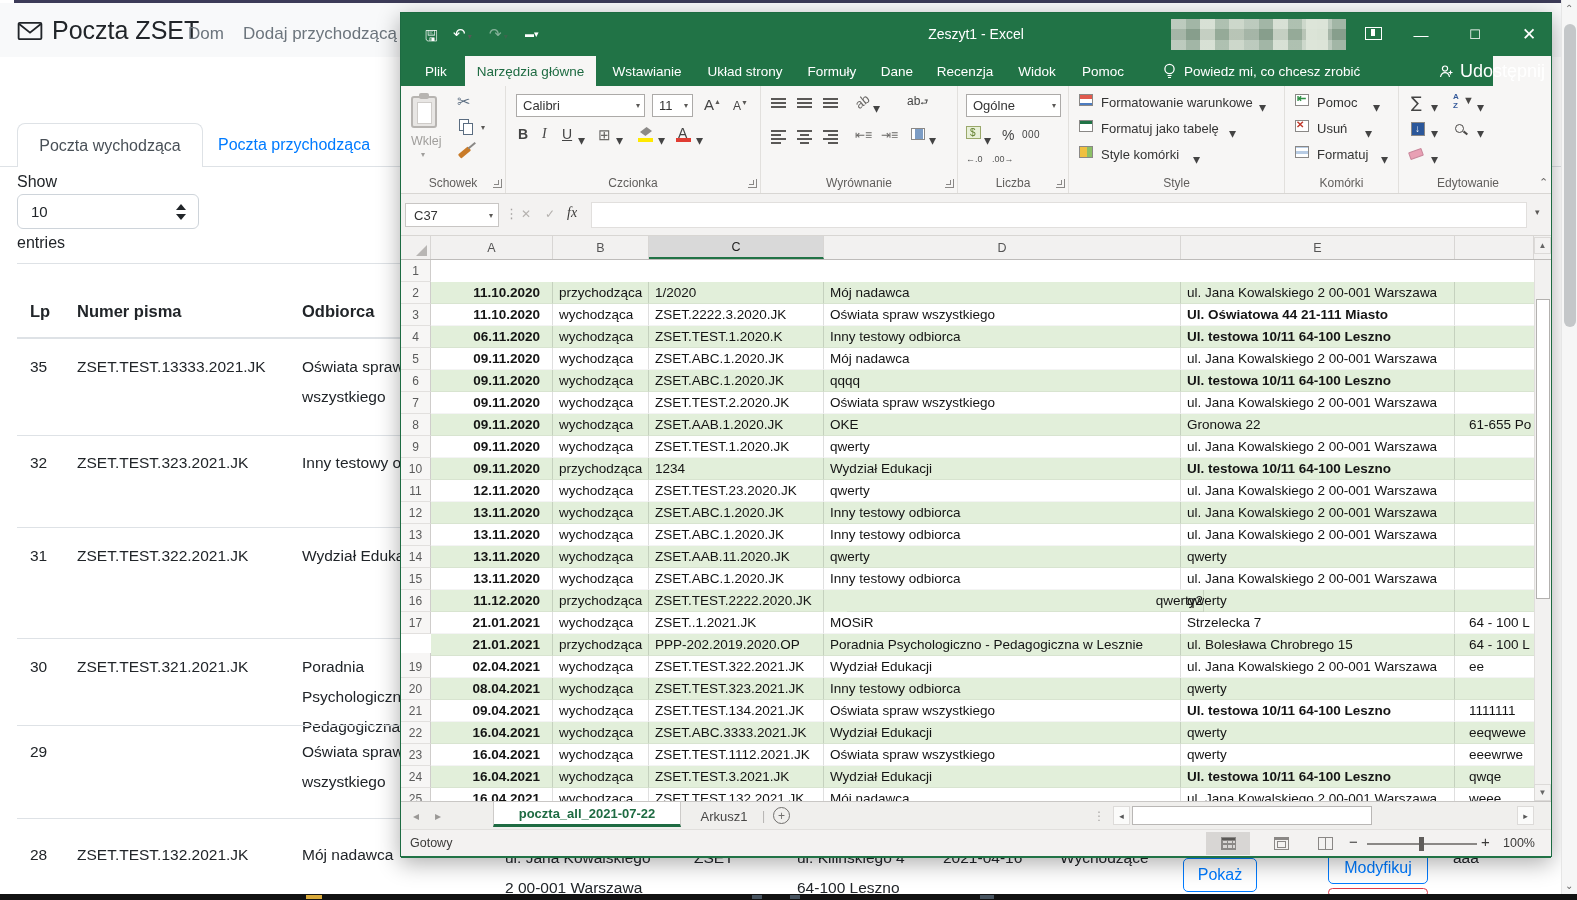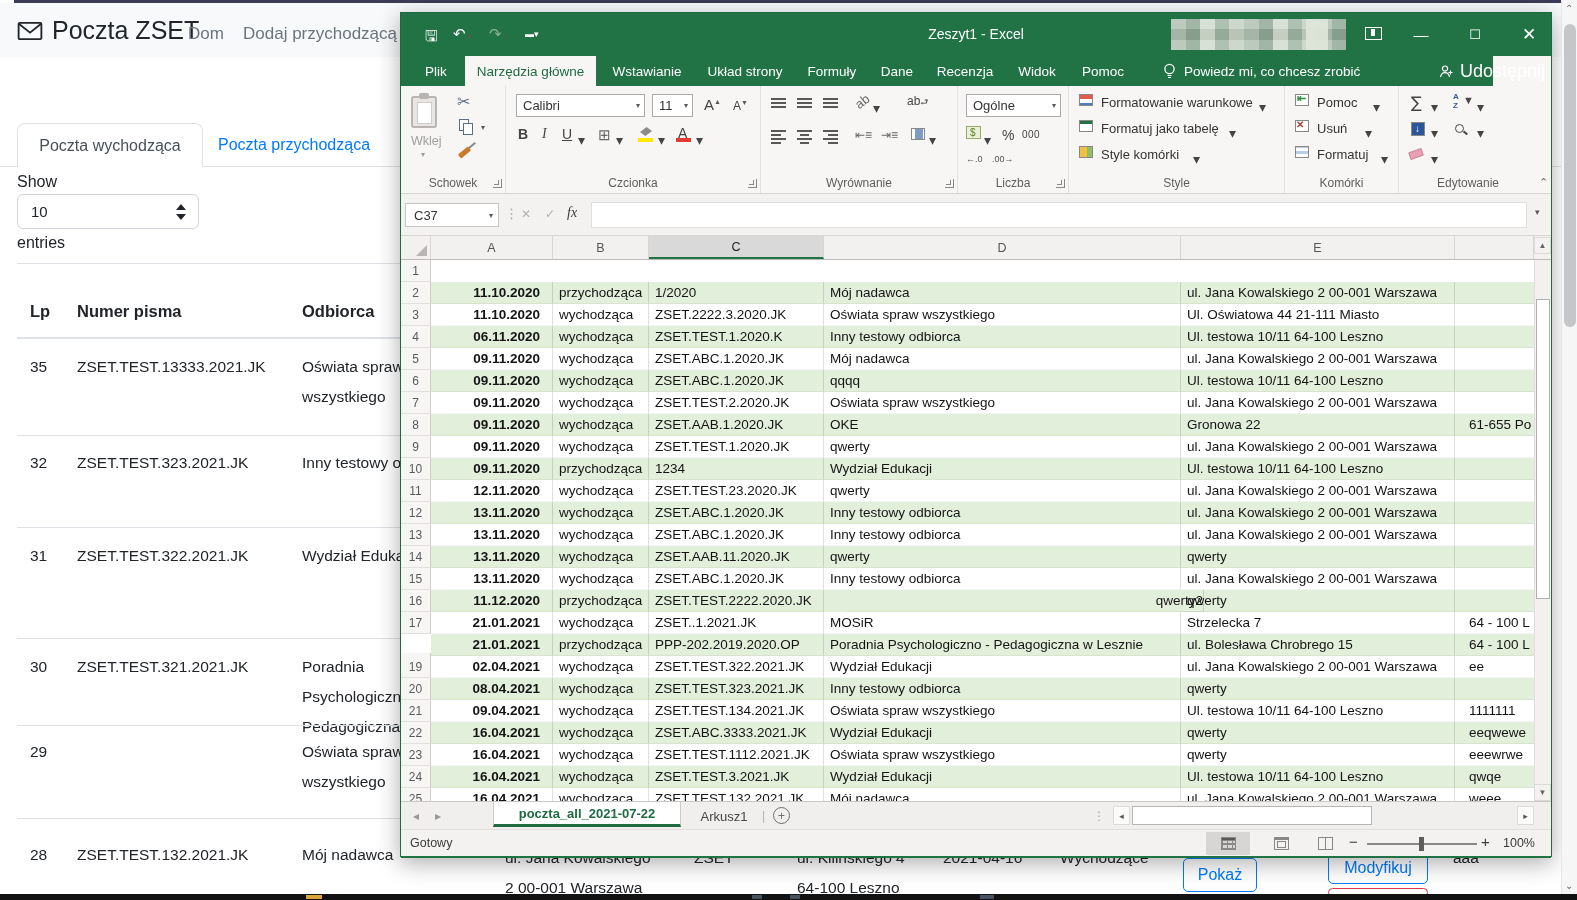--- a/index.html
+++ b/index.html
@@ -77,21 +77,21 @@
 .ch{position:absolute;top:0;height:23px;border-right:1px solid #d8d6d4;display:flex;align-items:center;justify-content:center;font-size:12.5px;color:#555}
 .ch.sel{background:#d9d9d9;border-bottom:2px solid #217346;color:#222}
 #gutter-tri{position:absolute;right:3px;bottom:3px;width:0;height:0;border-bottom:11px solid #b8b6b4;border-left:11px solid transparent}
 #xl-grid{left:0;top:247px;width:1133px;height:541px;background:#fff;overflow:hidden}
 .rh{position:absolute;left:0;width:30px;height:22px;background:#f7f6f5;border-right:1px solid #cfcdcb;border-bottom:1px solid #e2e0de;font-size:12px;color:#5a5a5a;display:flex;align-items:center;justify-content:center}
 .xrow{position:absolute;left:30px;width:1103px;height:22px;background:#fff}
 .xrow.band{background:#e2efda}
 .xc{position:absolute;top:0;height:22px;line-height:21px;font-size:13.5px;color:#141414;padding-left:6px;white-space:nowrap;overflow:hidden;border-right:1px solid rgba(0,0,0,.12);border-bottom:1px solid rgba(0,0,0,.045)}
 .xc.c0{text-align:right;padding-right:12px;padding-left:0;font-weight:bold}
 .xc.c5{padding-left:14px}
-.xc.bold{font-weight:normal}
+.xc.bold{font-weight:bold}
 #hdr-row{position:absolute;left:30px;top:0;width:1103px;height:22px;background:#70ad47}
 .hc{position:absolute;top:0;height:22px;line-height:22px;color:#fff;font-weight:bold;font-size:13px;padding-left:6px;white-space:nowrap;overflow:hidden;border-right:1px solid #60984a}
 .filt{position:absolute;top:2.5px;width:17px;height:17px;background:#fff;border:1px solid #b5b3b1;display:flex;align-items:center;justify-content:center}
 .filt:after{content:"";width:0;height:0;border-left:4px solid transparent;border-right:4px solid transparent;border-top:5px solid #444}
 #vscroll{left:1133px;top:247px;width:17px;height:541px;background:#f2f1f0;border-left:1px solid #e0dedc}
 #vthumb{position:absolute;left:1px;top:39px;width:14px;height:300px;background:#fff;border:1px solid #b3b1af}
 .sarrow{position:absolute;left:1133px;width:17px;height:17px;background:#f3f2f1;border:1px solid #dcdad8;display:flex;align-items:center;justify-content:center;font-size:8px;color:#666}
 #sheetbar{left:0;top:788px;width:1150px;height:28px;background:#f0efed;border-top:1px solid #c9c7c5}
 .snav{position:absolute;top:7px;font-size:12px;color:#9a9896}
 #stab-active{position:absolute;left:92px;top:0;width:188px;height:25px;background:#fff;border-left:1px solid #cdcbc9;border-right:1px solid #cdcbc9;border-bottom:3px solid #1e6b42;display:flex;align-items:center;justify-content:center;font-size:13px;font-weight:bold;color:#1e6b42}

